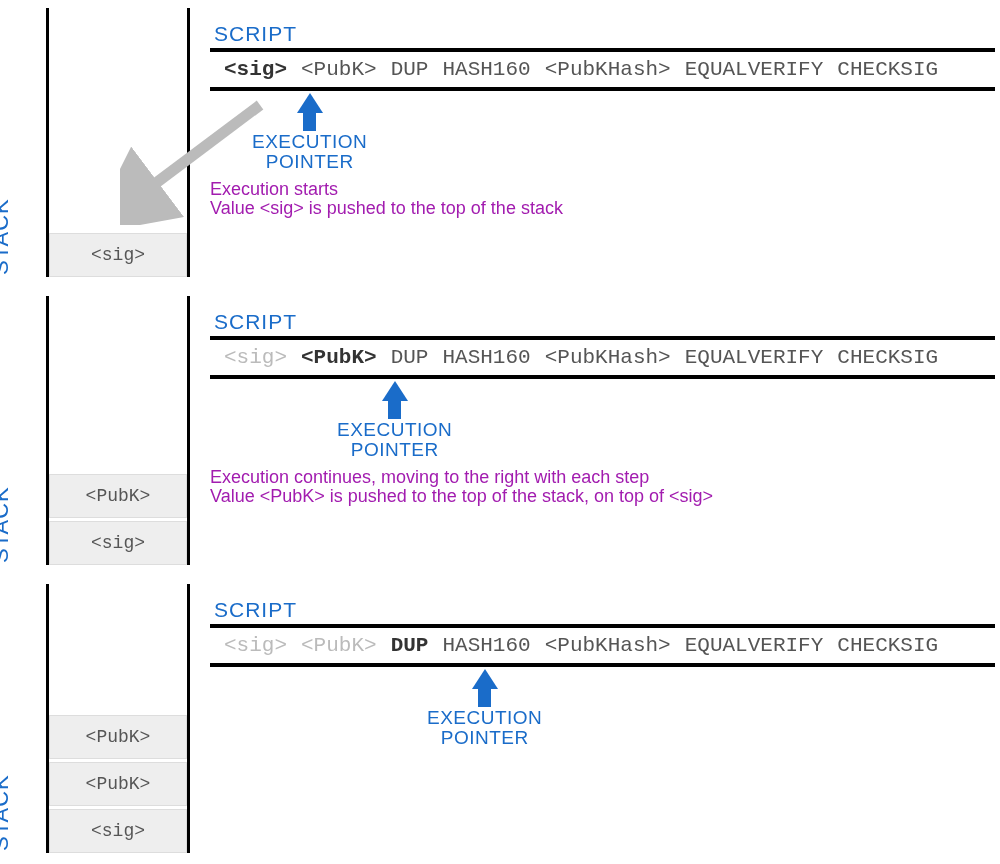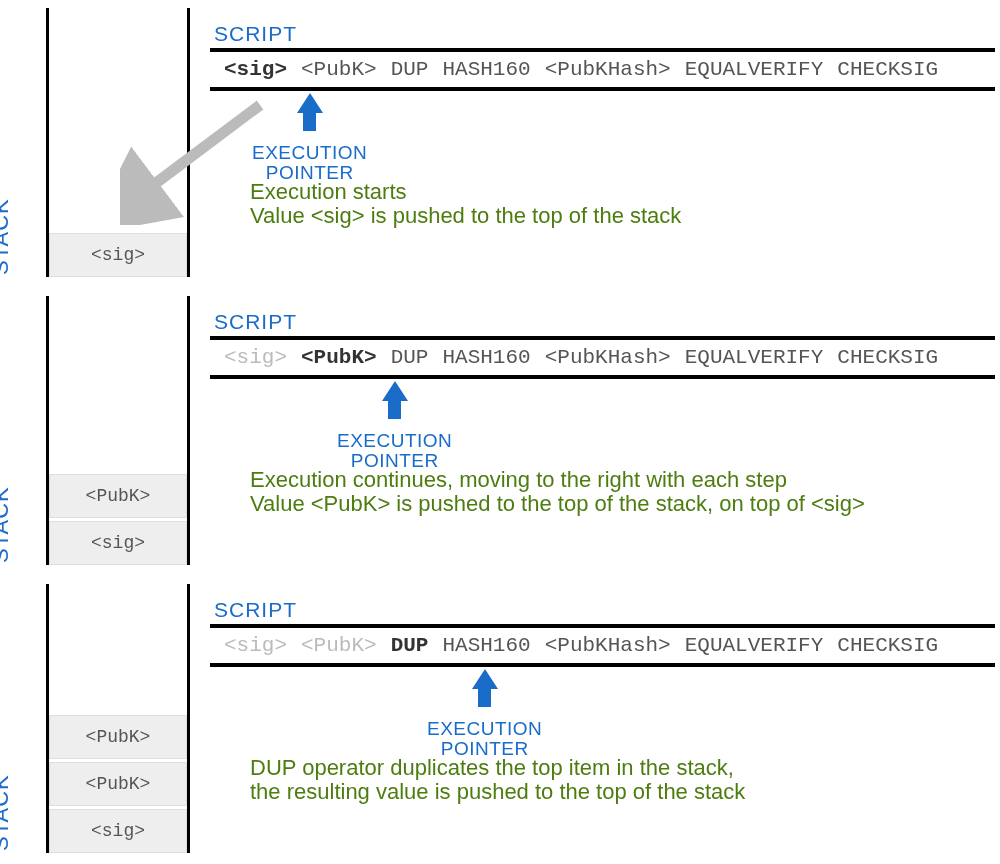--- a/index.html
+++ b/index.html
@@ -95,31 +95,30 @@
     width: 13px; height: 18px;
     background: #1a6cc9;
   }
   .pointer-label {
     color: #1a6cc9;
     font-size: 19px;
     text-align: center;
     line-height: 1.05;
     letter-spacing: 0.5px;
     font-stretch: condensed;
-    margin-top: 12px;
+    margin-top: 1px;
   }
   .desc {
     position: absolute;
     left: 0px;
     top: 158px;
-    font-size: 22px;
+    font-size: 18px;
     line-height: 1.08;
-    color: #4d7c0f;
-    font-stretch: condensed;
-    margin-left: 40px;
+    color: #a21caf;
+    font-stretch: condensed;
   }
   .gray-arrow {
     position: absolute;
     pointer-events: none;
   }
 </style>
 </head>
 <body>
 
 <div id="root">
@@ -196,16 +195,15 @@
           <span class="tok">HASH160</span>
           <span class="tok">&lt;PubKHash&gt;</span>
           <span class="tok">EQUALVERIFY</span>
           <span class="tok">CHECKSIG</span>
         </div>
         <div class="pointer-wrap" style="left: 217px;">
           <div class="arrow-up"></div>
           <div class="arrow-stem"></div>
           <div class="pointer-label">EXECUTION<br>POINTER</div>
         </div>
-        <div class="desc">DUP operator duplicates the top item in the stack,<br>the resulting value is pushed to the top of the stack</div>
       </div>
     </div>
   </div>
 
 </body></html>

